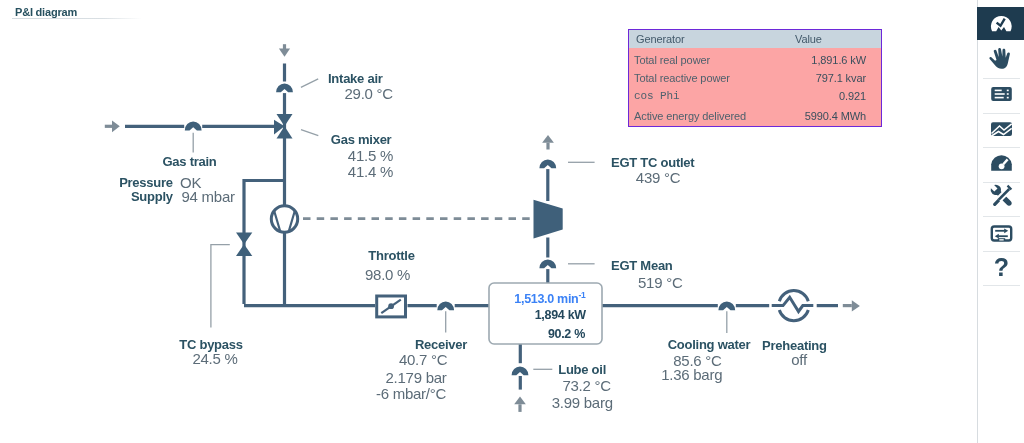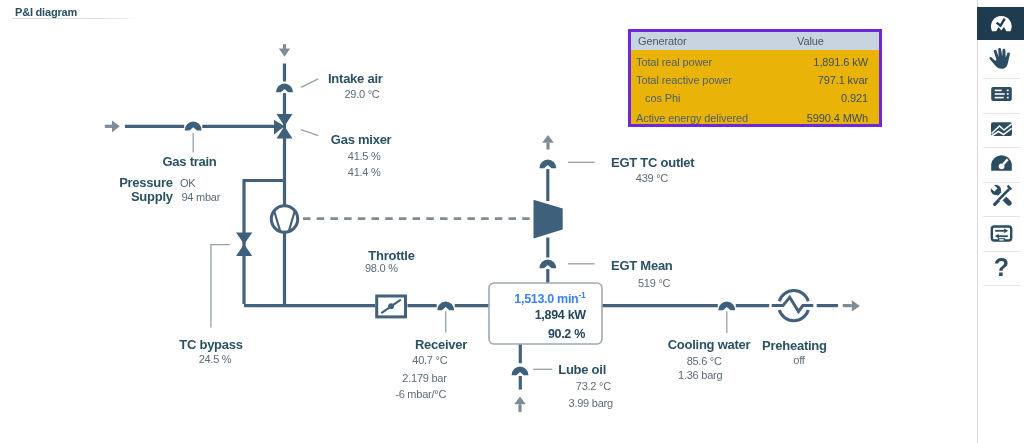--- a/index.html
+++ b/index.html
@@ -1,21 +1,21 @@
 <!DOCTYPE html>
 <html><head>
 <meta charset="utf-8">
 <style>
   * { margin:0; padding:0; box-sizing:border-box; }
   html,body { width:1024px; height:443px; background:#fff; overflow:hidden;
     font-family:"Liberation Sans", sans-serif; }
   #stage { position:absolute; left:0; top:0; width:840px; height:443px; background:#fff; }
   .t { position:absolute; white-space:nowrap; line-height:14px; height:14px; }
   .h { font-weight:bold; font-size:13px; color:#2b5263; letter-spacing:-0.25px; }
-  .v { font-weight:normal; font-size:11px; color:#5c6c78; letter-spacing:-0.25px; }
+  .v { font-weight:normal; font-size:15px; color:#5c6c78; letter-spacing:-0.25px; }
   .c { transform:translateX(-50%); }
   .r { transform:translateX(-100%); }
 </style>
 </head>
 <body>
 <div id="stage">
 
   <div class="t h" style="left:15px; top:5px; font-size:11px; letter-spacing:-0.2px; color:#26505f;">P&amp;I diagram</div>
   <div style="position:absolute; left:12px; top:18px; width:130px; height:1px;
        background:linear-gradient(to right,#d3dadf 0%,#d9dfe3 70%,rgba(223,228,231,0) 100%);"></div>
@@ -124,21 +124,21 @@
   <div class="t v" style="left:347.8px; top:149px;">41.5 %</div>
   <div class="t v" style="left:347.8px; top:165.3px;">41.4 %</div>
 
   <div class="t h c" style="left:189.5px; top:155px;">Gas train</div>
   <div class="t h r" style="left:172.8px; top:175.5px;">Pressure</div>
   <div class="t v" style="left:180px; top:175.5px;">OK</div>
   <div class="t h r" style="left:172.8px; top:190px;">Supply</div>
   <div class="t v" style="left:181.5px; top:190px;">94 mbar</div>
 
   <div class="t h c" style="left:391.5px; top:249.3px;">Throttle</div>
-  <div class="t v" style="left:365px; top:261px;">98.0 %</div>
+  <div class="t v" style="left:365px; top:268px;">98.0 %</div>
 
   <div class="t h c" style="left:211px; top:337.7px;">TC bypass</div>
   <div class="t v c" style="left:215px; top:352px;">24.5 %</div>
 
   <div class="t h c" style="left:441px; top:338px;">Receiver</div>
   <div class="t v r" style="left:447.4px; top:353.4px;">40.7 °C</div>
   <div class="t v r" style="left:446.6px; top:371.2px;">2.179 bar</div>
   <div class="t v r" style="left:446.1px; top:387.3px;">-6 mbar/°C</div>
 
   <div class="t h" style="left:558.2px; top:362.8px;">Lube oil</div>
@@ -156,29 +156,29 @@
   <div class="t v r" style="left:722.3px; top:367.7px;">1.36 barg</div>
 
   <div class="t h c" style="left:794.4px; top:339px;">Preheating</div>
   <div class="t v c" style="left:799px; top:353.2px;">off</div>
 
   <div class="t h r" style="left:585.4px; top:288.3px; font-size:12.5px; color:#3b82f6; letter-spacing:-0.3px;">1,513.0 min<sup style="font-size:8.5px;">-1</sup></div>
   <div class="t h r" style="left:585.8px; top:308.4px; font-size:12.5px; color:#24485c; letter-spacing:-0.3px;">1,894 kW</div>
   <div class="t h r" style="left:585px; top:327.1px; font-size:12.5px; color:#24485c; letter-spacing:-0.3px;">90.2 %</div>
 
   <div id="gtable" style="position:absolute; left:628px; top:29px; width:254px; height:98px;
-       border:3px solid #6d28d9; background:#eab308; font-size:11px; letter-spacing:-0.1px;">
+       border:1px solid #6d28d9; background:#fca5a5; font-size:11px; letter-spacing:-0.1px;">
     <div style="position:absolute; left:0; top:0; width:100%; height:18px; background:#c8d5de;"></div>
     <div class="t" style="left:7px; top:2px; color:#42596a;">Generator</div>
     <div class="t" style="left:166px; top:2px; color:#42596a;">Value</div>
     <div class="t" style="left:5px; top:23px; color:#4e616d;">Total real power</div>
     <div class="t r" style="left:237px; top:23px; color:#3a4f5d;">1,891.6 kW</div>
     <div class="t" style="left:5px; top:41px; color:#4e616d;">Total reactive power</div>
     <div class="t r" style="left:237px; top:41px; color:#3a4f5d;text-align:right;">797.1 kvar</div>
-    <div class="t" style="left:14px; top:59px; color:#4e616d;">cos Phi</div>
+    <div class="t" style="left:5px; top:59px; color:#4e616d;font-family:Liberation Mono, monospace;">cos Phi</div>
     <div class="t r" style="left:237px; top:59px; color:#3a4f5d;">0.921</div>
     <div class="t" style="left:5px; top:79px; color:#4e616d;">Active energy delivered</div>
     <div class="t r" style="left:237px; top:79px; color:#3a4f5d;">5990.4 MWh</div>
   </div>
 
   <div id="sidebar" style="position:absolute; left:977px; top:0; width:47px; height:443px;
        background:#fff; border-left:1px solid #d7dce0;">
 
     <div style="position:absolute; left:-1px; top:6.8px; width:48px; height:33.3px; background:#1e3b4f;"></div>
     <svg width="48" height="443" style="position:absolute;left:-1px;top:0;" fill="none" id="sbicons">

